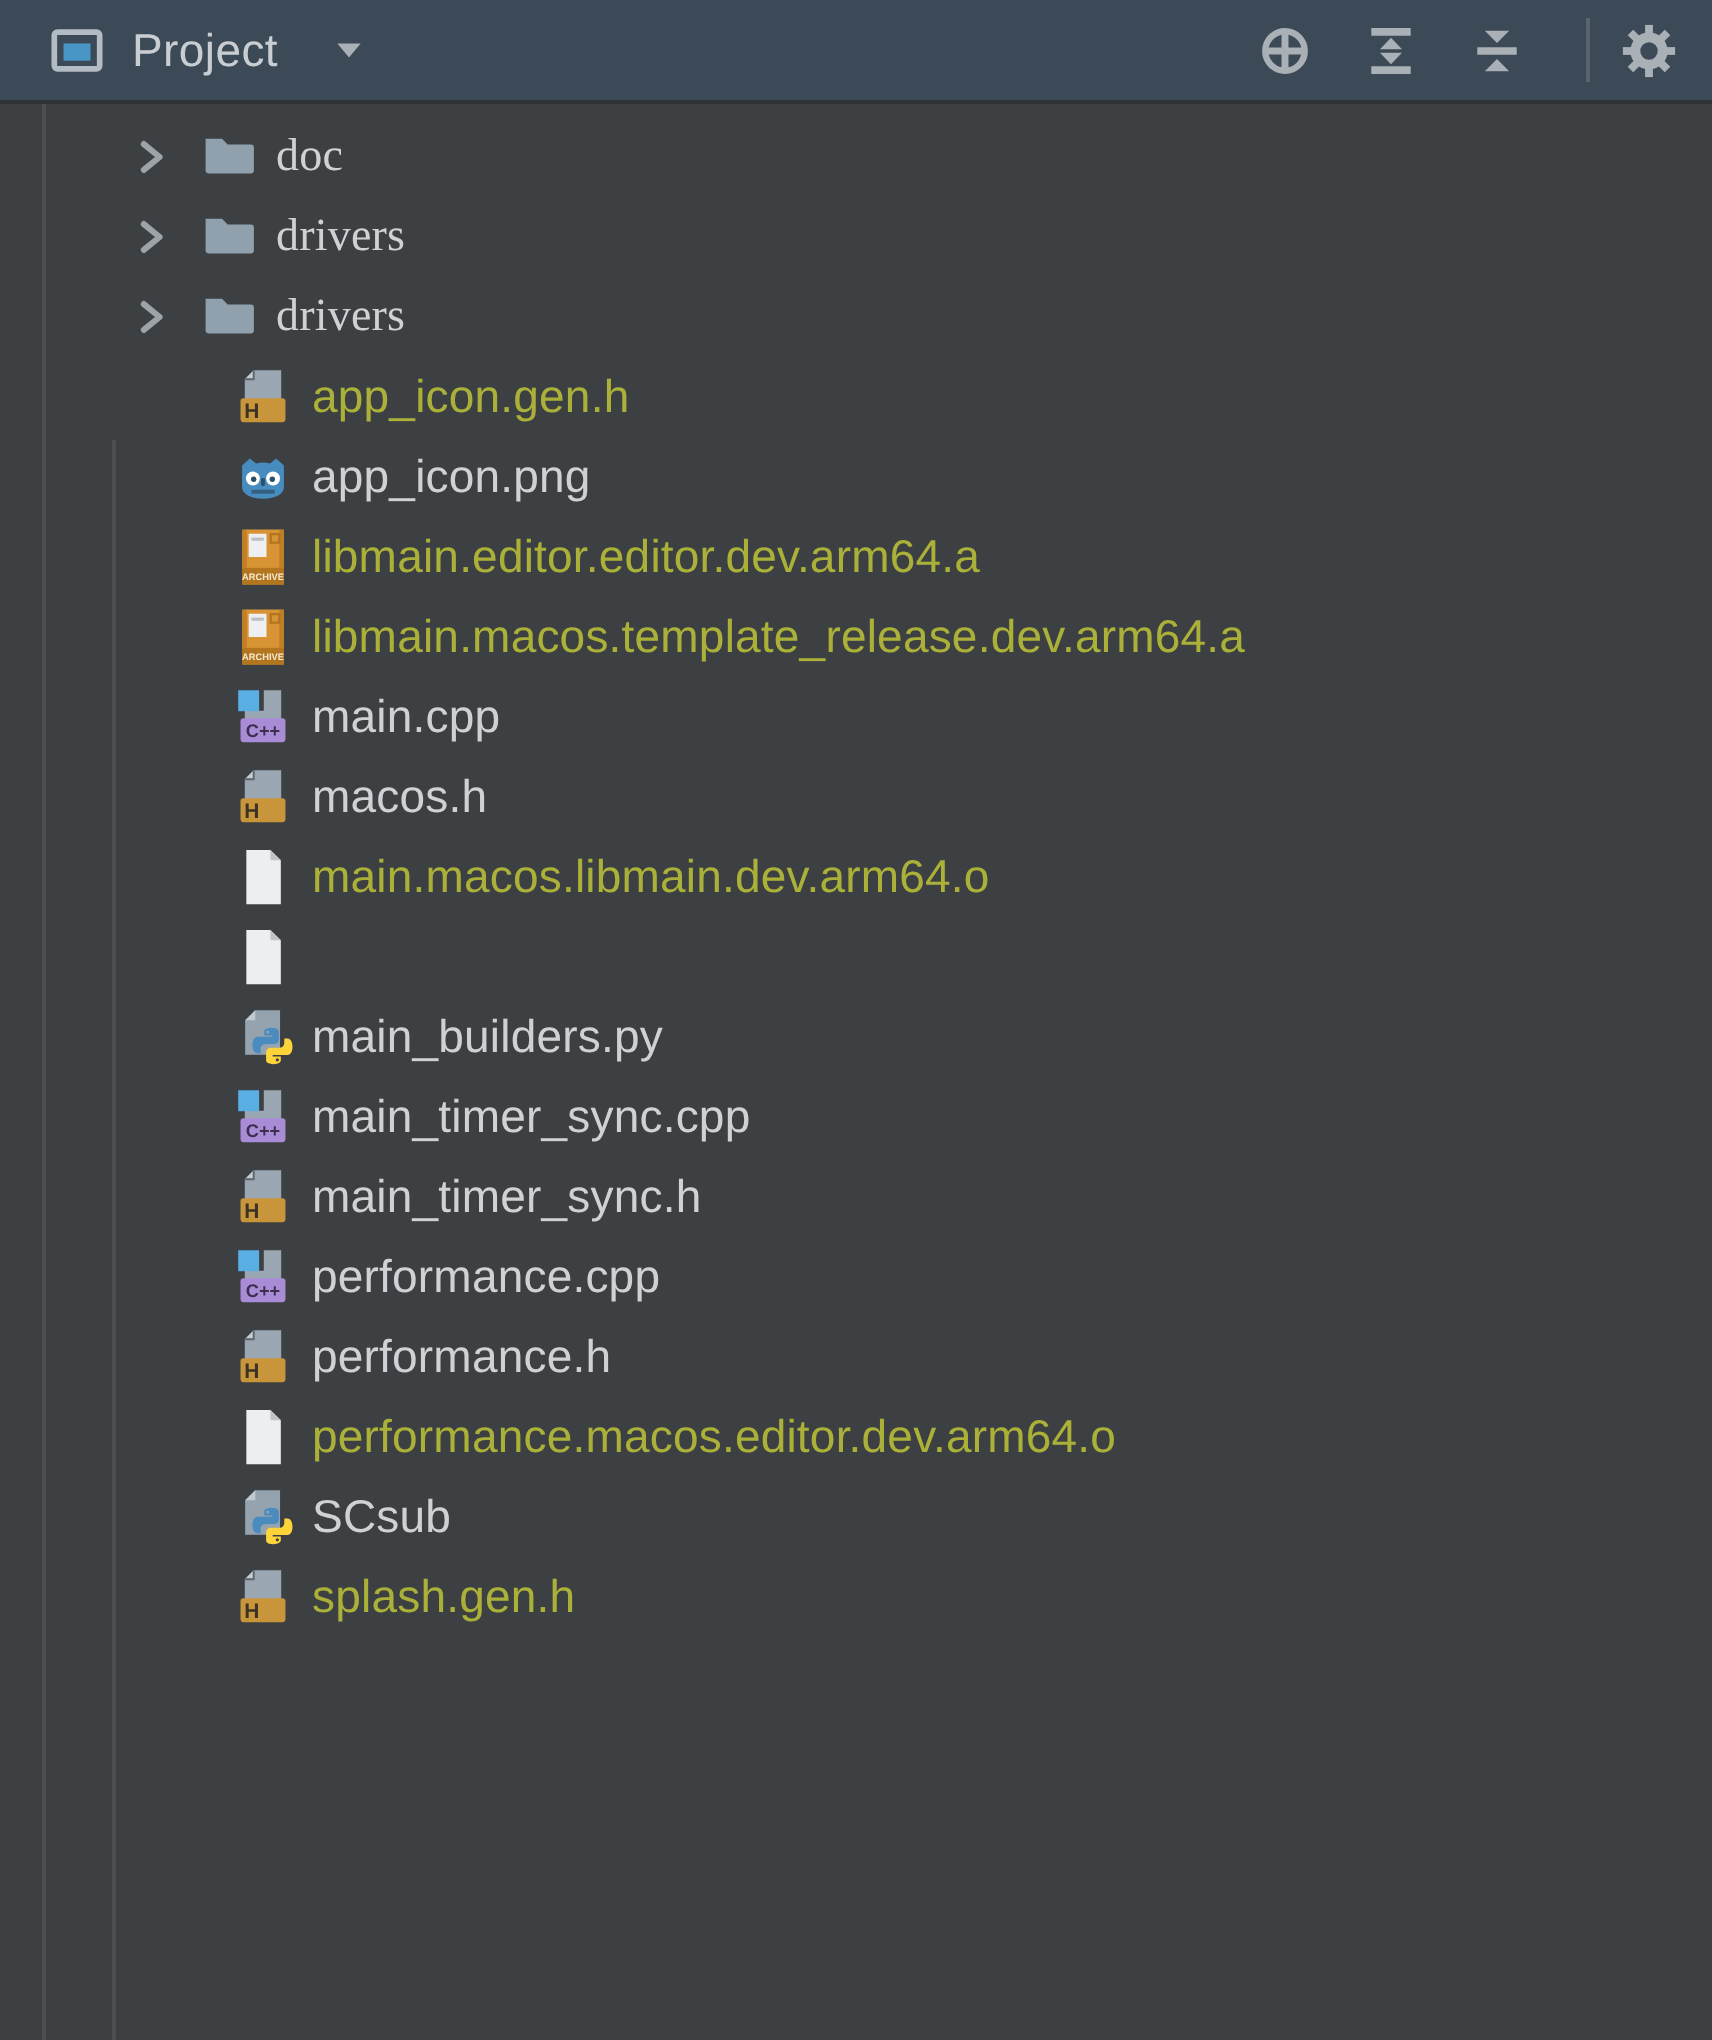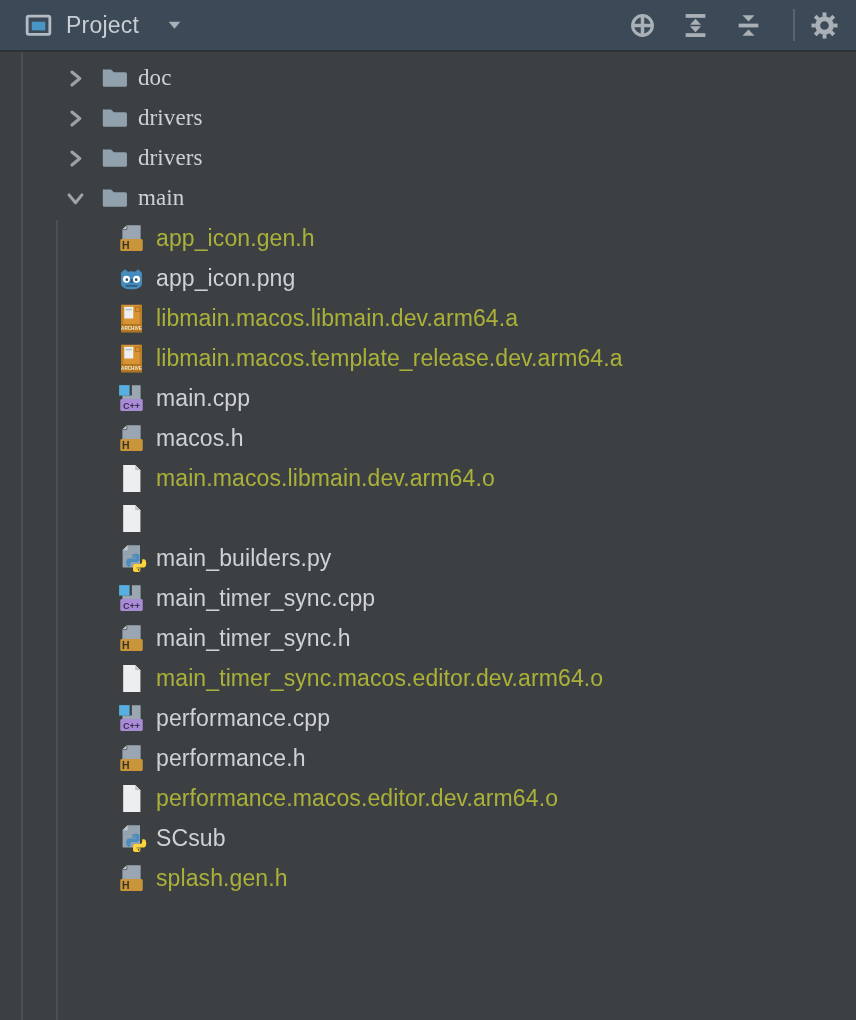--- a/index.html
+++ b/index.html
@@ -200,33 +200,20 @@
        <polyline points="5.5,3.5 11,8 5.5,12.5" fill="none" stroke="currentColor" stroke-width="2.1" stroke-linecap="round" stroke-linejoin="round"></polyline>
      </svg>
         </span>
         <span class="nodeicon">
           <svg viewBox="0 0 16 16" width="28" height="28">
        <path d="M1.6 3.1 h4.7 l1.6 1.6 h6.6 a0.9 0.9 0 0 1 0.9 0.9 v6.5 a0.9 0.9 0 0 1 -0.9 0.9 H2.5 a0.9 0.9 0 0 1 -0.9 -0.9 Z" fill="#90a0ac"></path>
      </svg>
         </span>
         <span class="label">drivers</span>
       </div>
-      <div class="row folder">
-        <span class="chev">
-          <svg viewBox="0 0 16 16" width="23" height="23">
-       <polyline points="3.5,5.5 8,11 12.5,5.5" fill="none" stroke="currentColor" stroke-width="2.1" stroke-linecap="round" stroke-linejoin="round"></polyline>
-     </svg>
-        </span>
-        <span class="nodeicon">
-          <svg viewBox="0 0 16 16" width="28" height="28">
-       <path d="M1.6 3.1 h4.7 l1.6 1.6 h6.6 a0.9 0.9 0 0 1 0.9 0.9 v6.5 a0.9 0.9 0 0 1 -0.9 0.9 H2.5 a0.9 0.9 0 0 1 -0.9 -0.9 Z" fill="#90a0ac"></path>
-     </svg>
-        </span>
-        <span class="label">main</span>
-      </div>
       <div class="row file">
         <span class="nodeicon">
           <svg viewBox="0 0 16 16" width="31" height="31">
        <path d="M5.6 1.1 H12.7 V8.6 H3.3 V3.4 Z" fill="#9aa7b2"></path>
        <path d="M5.6 1.1 V3.4 H3.3 Z" fill="#c3ccd3"></path>
        <path d="M5.6 1.1 L5.6 3.4 L3.3 3.4" fill="none" stroke="#5d6569" stroke-width="0.5"></path>
        <rect x="2.2" y="8.3" width="11.6" height="6.2" rx="0.8" fill="#c9953b"></rect>
        <text x="5.1" y="13.3" font-family="Liberation Sans, sans-serif" font-size="5.4" font-weight="bold" fill="#3a3325" text-anchor="middle">H</text>
      </svg>
         </span>
@@ -252,21 +239,21 @@
        <rect x="2.6" y="0.9" width="10.8" height="14.2" rx="1" fill="#d89434"></rect>
        <rect x="2.6" y="0.9" width="1.2" height="14.2" fill="#c07f26"></rect>
        <rect x="12.2" y="0.9" width="1.2" height="14.2" fill="#c07f26"></rect>
        <rect x="4.3" y="2" width="4.6" height="6" fill="#edeff1"></rect>
        <rect x="5" y="3" width="3.2" height="0.8" fill="#b9bec2"></rect>
        <rect x="10" y="2.1" width="2.2" height="2.2" fill="none" stroke="#b3761f" stroke-width="0.6"></rect>
        <rect x="2.6" y="10.8" width="10.8" height="4.3" fill="#b3761f"></rect>
        <text x="8" y="13.9" font-family="Liberation Sans, sans-serif" font-size="2.4" font-weight="bold" fill="#f3e9d2" text-anchor="middle">ARCHIVE</text>
      </svg>
         </span>
-        <span class="label excluded">libmain.macos.libmain.dev.arm64.a</span>
+        <span class="label excluded">libmain.editor.editor.dev.arm64.a</span>
       </div>
       <div class="row file">
         <span class="nodeicon">
           <svg viewBox="0 0 16 16" width="31" height="31">
        <rect x="2.6" y="0.9" width="10.8" height="14.2" rx="1" fill="#d89434"></rect>
        <rect x="2.6" y="0.9" width="1.2" height="14.2" fill="#c07f26"></rect>
        <rect x="12.2" y="0.9" width="1.2" height="14.2" fill="#c07f26"></rect>
        <rect x="4.3" y="2" width="4.6" height="6" fill="#edeff1"></rect>
        <rect x="5" y="3" width="3.2" height="0.8" fill="#b9bec2"></rect>
        <rect x="10" y="2.1" width="2.2" height="2.2" fill="none" stroke="#b3761f" stroke-width="0.6"></rect>
@@ -346,29 +333,20 @@
        <path d="M5.6 1.1 L5.6 3.4 L3.3 3.4" fill="none" stroke="#5d6569" stroke-width="0.5"></path>
        <rect x="2.2" y="8.3" width="11.6" height="6.2" rx="0.8" fill="#c9953b"></rect>
        <text x="5.1" y="13.3" font-family="Liberation Sans, sans-serif" font-size="5.4" font-weight="bold" fill="#3a3325" text-anchor="middle">H</text>
      </svg>
         </span>
         <span class="label">main_timer_sync.h</span>
       </div>
       <div class="row file">
         <span class="nodeicon">
           <svg viewBox="0 0 16 16" width="31" height="31">
-       <path d="M3.7 1 H9.9 L12.6 3.7 V15 H3.7 Z" fill="#edeef0"></path>
-       <path d="M9.9 1 V3.7 H12.6 Z" fill="#c0c4c7"></path>
-     </svg>
-        </span>
-        <span class="label excluded">main_timer_sync.macos.editor.dev.arm64.o</span>
-      </div>
-      <div class="row file">
-        <span class="nodeicon">
-          <svg viewBox="0 0 16 16" width="31" height="31">
        <path d="M8.2 1.1 H12.7 V8.6 H3.3 V6.4 H8.2 Z" fill="#9aa7b2"></path>
        <rect x="1.6" y="1.1" width="5.4" height="5.4" fill="#59aee3"></rect>
        <rect x="2.2" y="8.3" width="11.6" height="6.2" rx="0.8" fill="#a98bd6"></rect>
        <text x="8" y="13.2" font-family="Liberation Sans, sans-serif" font-size="4.7" font-weight="bold" fill="#3b3050" text-anchor="middle">C++</text>
      </svg>
         </span>
         <span class="label">performance.cpp</span>
       </div>
       <div class="row file">
         <span class="nodeicon">

